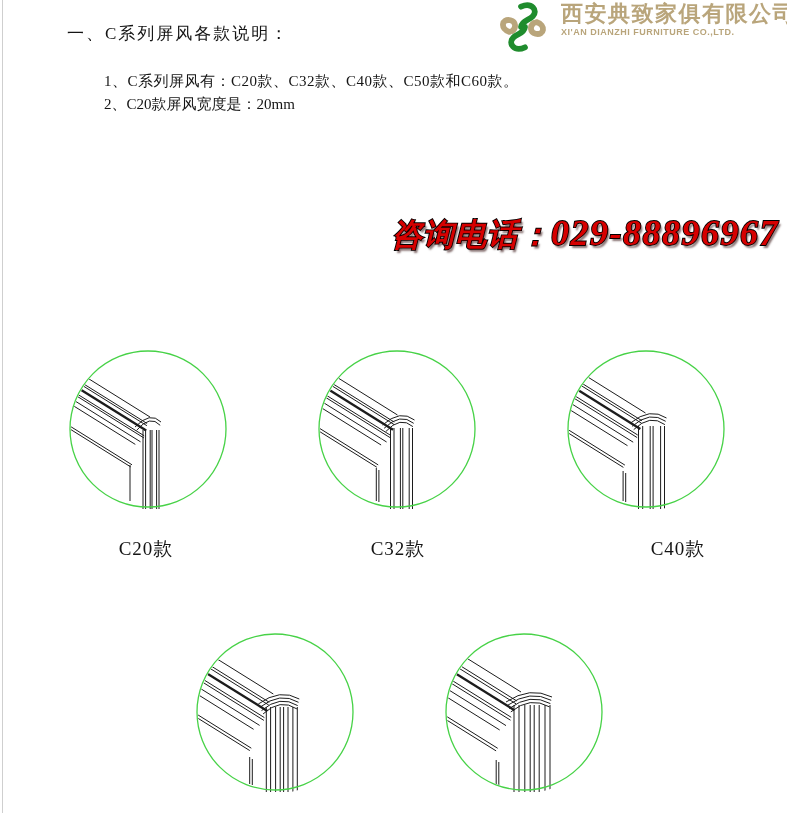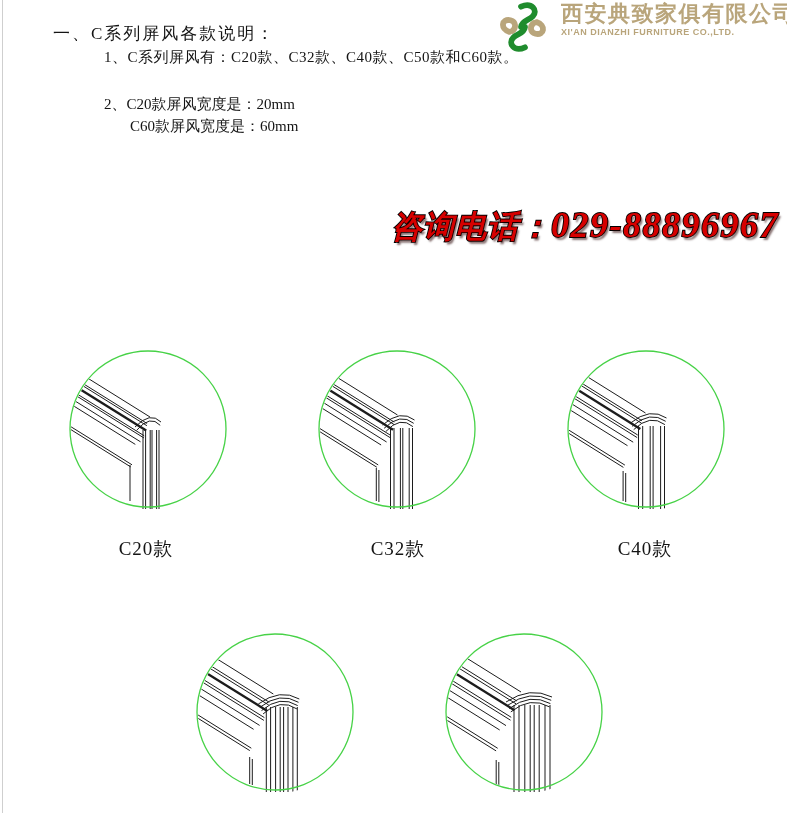--- a/index.html
+++ b/index.html
@@ -8,46 +8,46 @@
   .left-border{position:absolute;left:2px;top:0;width:1px;height:813px;background:#cfcfcf;}
 
   
   .logo{position:absolute;left:492px;top:1px;display:flex;align-items:flex-start;gap:7px;
         font-family:"Liberation Sans","DejaVu Sans",sans-serif;}
   .logo-mark{width:62px;height:52px;flex:0 0 auto;}
   .logo-cn{font-size:22px;font-weight:bold;letter-spacing:1.5px;line-height:1.15;white-space:nowrap;}
   .logo-en{font-size:9px;font-weight:bold;letter-spacing:0.5px;margin-top:1px;white-space:nowrap;}
 
   
-  .h1,.h2{position:absolute;left:53px;font-size:17px;letter-spacing:2px;white-space:nowrap;}
+  .h1,.h2{position:absolute;left:67px;font-size:17px;letter-spacing:2px;white-space:nowrap;}
   .h1{top:22px;}
   .h2{top:263px;}
-  .item1{position:absolute;left:104px;top:48px;font-size:15px;letter-spacing:0.5px;white-space:nowrap;}
+  .item1{position:absolute;left:104px;top:72px;font-size:15px;letter-spacing:0.5px;white-space:nowrap;}
   .item2{position:absolute;left:104px;top:94px;font-size:15px;line-height:21.5px;}
   .wline{white-space:nowrap;}
   .wline.indent{padding-left:26px;}
 
   
-  .hotline{position:absolute;left:391px;top:204px;white-space:nowrap;font-weight:bold;font-style:italic;
+  .hotline{position:absolute;left:391px;top:212px;white-space:nowrap;font-weight:bold;font-style:italic;
            -webkit-text-stroke:1.8px #000;paint-order:stroke fill;
            text-shadow:2px 3px 2px rgba(40,0,0,0.55);text-align:right;}
   .hl-label{font-size:31px;letter-spacing:1px;}
   .hl-number{font-size:36px;letter-spacing:1.5px;font-family:"Liberation Serif","DejaVu Serif",serif;}
 
   
   .panel-drawing{position:absolute;width:164px;height:164px;}
   .pd-1{left:66px;top:347px;}
   .pd-2{left:315px;top:347px;}
   .pd-3{left:564px;top:347px;}
   .pd-4{left:193px;top:630px;}
   .pd-5{left:442px;top:630px;}
   .plabel{position:absolute;top:536px;width:100px;text-align:center;font-size:19px;letter-spacing:1px;}
   .pl-1{left:96px;}
   .pl-2{left:348px;}
-  .pl-3{left:595px;}
+  .pl-3{left:628px;}
 </style>
 </head>
 <body>
 
 <div class="page">
   <div class="left-border"></div>
 
   <div class="logo">
     <svg class="logo-mark" viewBox="0 0 64 52">
       <g fill="none" stroke-linecap="round">
@@ -62,21 +62,20 @@
       <div class="logo-en" style="color: rgb(185, 165, 123);">XI'AN DIANZHI FURNITURE CO.,LTD.</div>
     </div>
   </div>
 
   <div class="h1">一、C系列屏风各款说明：</div>
 
   <div class="item1">1、C系列屏风有：C20款、C32款、C40款、C50款和C60款。</div>
 
   <div class="item2">
     <div class="wline"><span>2、</span><span>C20款屏风宽度是：20mm</span></div>
-    <div class="wline indent">C60款屏风宽度是：60mm</div>
   </div>
 
   <div class="hotline" style="color: rgb(214, 0, 0);">
     <span class="hl-label">咨询电话：</span><span class="hl-number">029-88896967</span>
   </div>
 
 
   <svg class="panel-drawing pd-1" viewBox="0 0 164 164">
       <defs>
         <clipPath id="cpA0">

